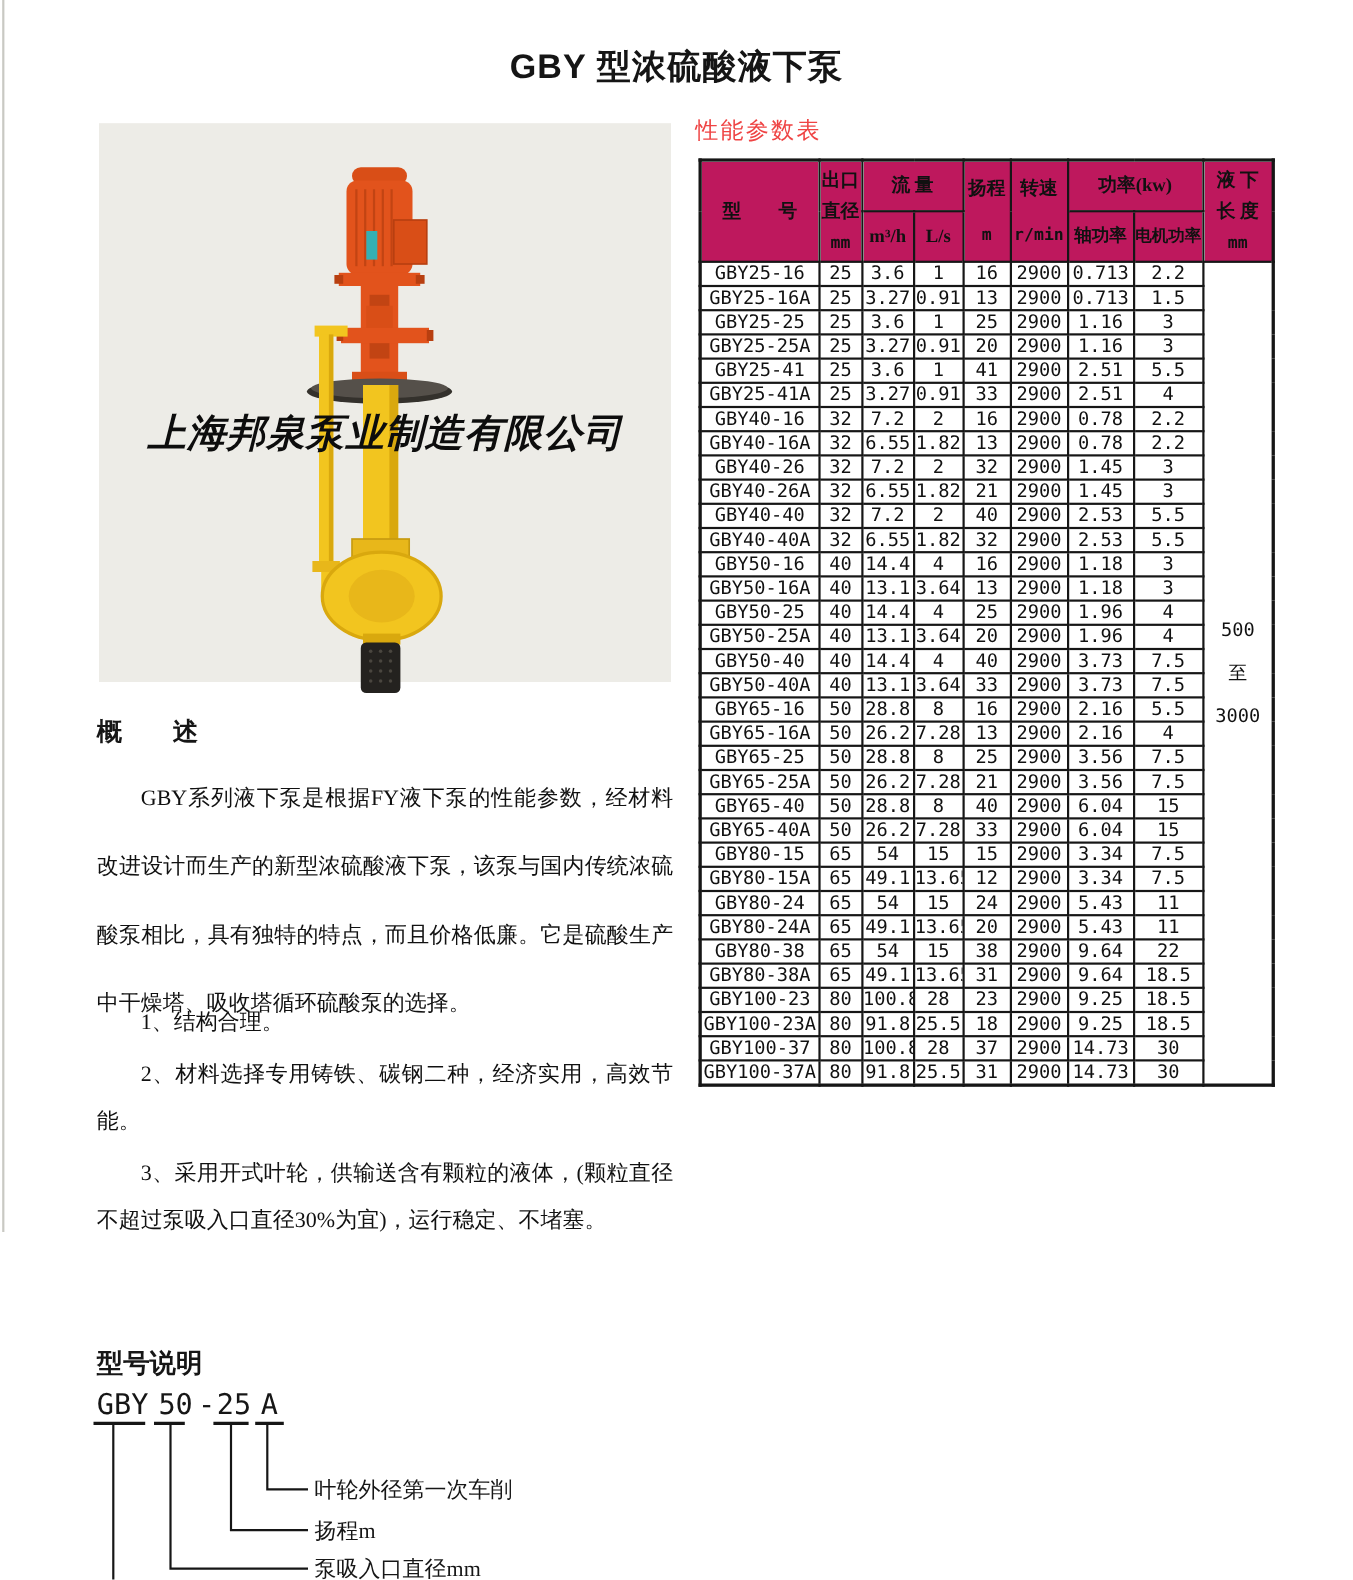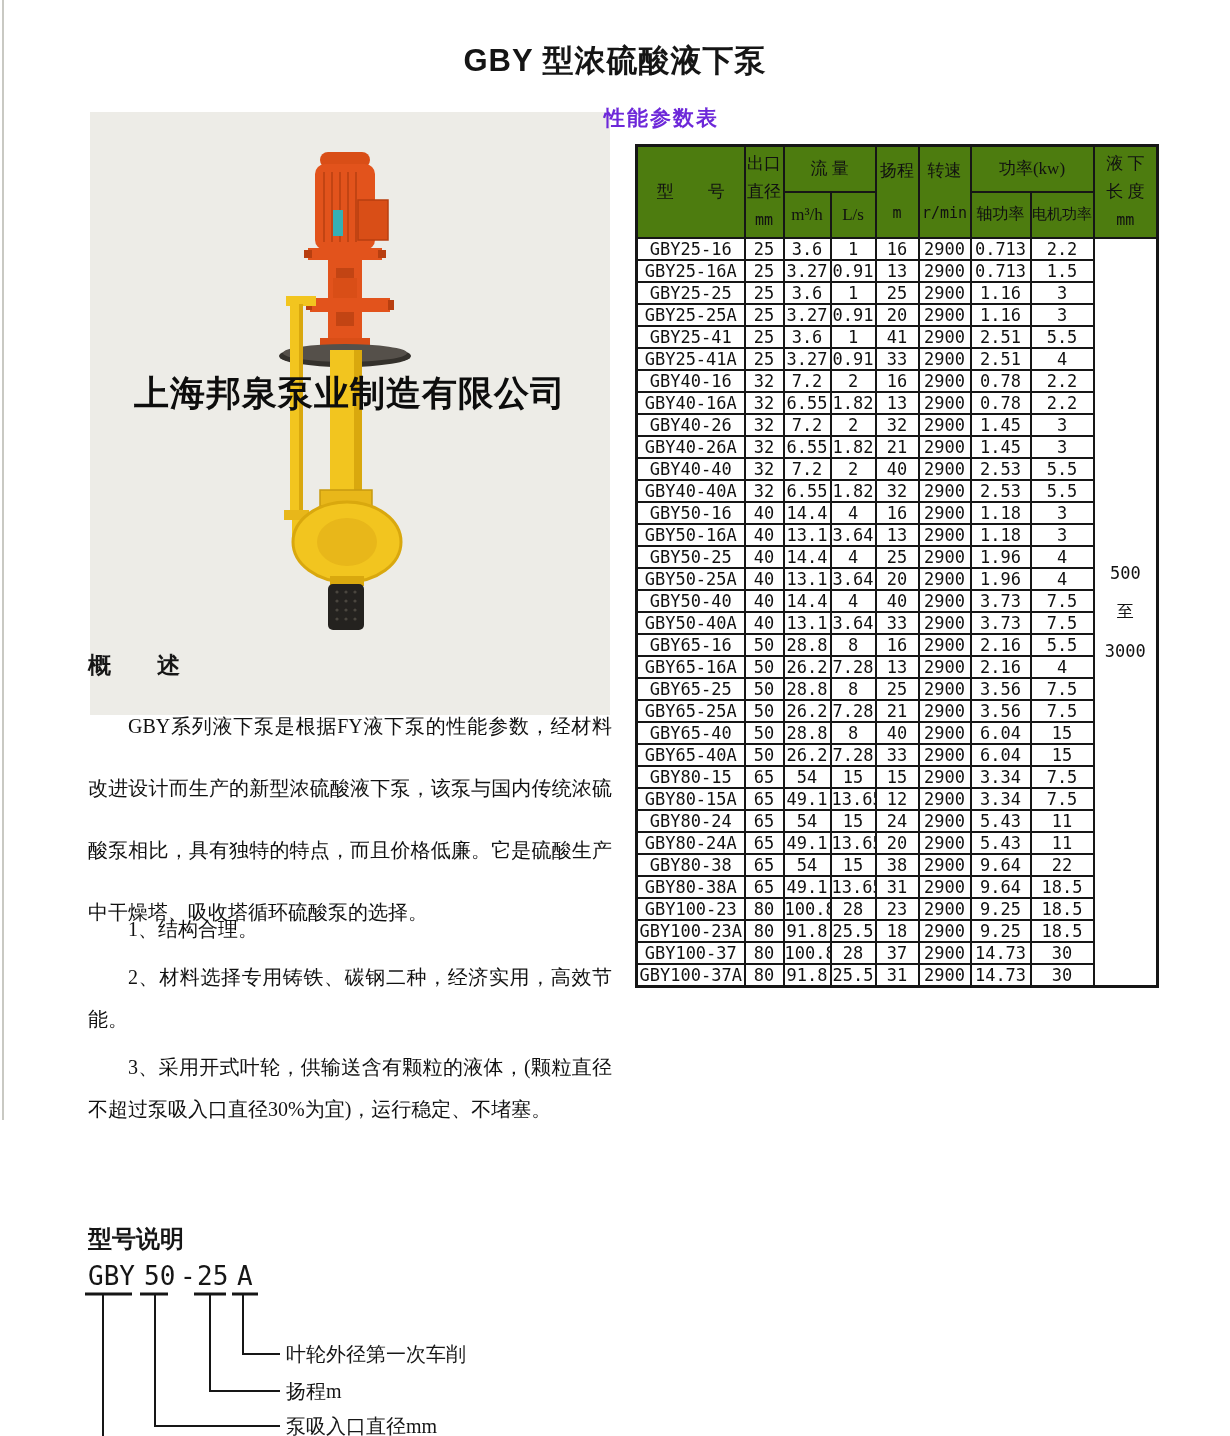--- a/index.html
+++ b/index.html
@@ -6,53 +6,53 @@
   html,body { margin:0; padding:0; }
   body {
     width:1230px; height:1436px; position:relative; background:#ffffff;
     font-family:"Liberation Serif", serif; color:#111; overflow:hidden;
   }
   .edge-line { position:absolute; left:2px; top:0; width:2px; height:1120px; background:#c9c9c3; }
   .title {
     position:absolute; left:0; top:40px; width:100%; margin:0; text-align:center;
     font-family:"Liberation Sans", sans-serif; font-weight:bold; font-size:31px; letter-spacing:1px; color:#151515;
   }
-  .photo { position:absolute; left:90px; top:112px; width:520px; height:603px; background:#edece7; }
+  .photo { position:absolute; left:90px; top:112px; width:520px; height:508px; background:#edece7;font-style:italic; }
   .photo svg { position:absolute; left:0; top:0; }
   .watermark {
     position:absolute; left:30px; top:258px; width:460px; text-align:center;
     font-family:"Liberation Sans", sans-serif; font-weight:bold; font-size:35px; color:#0d0d0d;
     letter-spacing:1px; white-space:nowrap;
   }
   .sec { position:absolute; left:88px; width:524px; }
   .sec h2 {
     margin:0; font-family:"Liberation Sans", sans-serif; font-weight:bold; font-size:23px; color:#161616;
   }
   .sec-overview { top:650px; }
   .sec-overview p { margin:14px 0 0 0; font-size:20px; line-height:62px; text-indent:2em; text-align:justify; }
   .sec-features { top:902px; }
   .feat { margin:6px 0 0 0; font-size:20px; line-height:42px; text-indent:2em; text-align:justify;font-family:Liberation Serif, serif; }
   .sec-model { top:1223px; }
   .sec-model h2 { font-size:24px; }
   .model-svg { position:absolute; left:-8px; top:34px; }
   .model-svg text { font-family:"DejaVu Sans Mono", monospace; }
   .model-svg text.cjk { font-family:"Liberation Serif", serif; }
   .perf-label {
-    position:absolute; left:604px; top:104px;
-    font-family:"Liberation Sans", sans-serif; font-weight:bold; font-size:21px; color:#6d28d9; letter-spacing:2px;
+    position:absolute; left:632px; top:104px;
+    font-family:"Liberation Sans", sans-serif; font-weight:normal; font-size:21px; color:#ef4444; letter-spacing:2px;
   }
   table.perf {
     position:absolute; left:635px; top:144px; width:521px;
     border-collapse:collapse; table-layout:fixed; border:3px solid #161616;
   }
   table.perf th, table.perf td {
     border:2px solid #161616; padding:0; text-align:center; overflow:hidden;
   }
   table.perf thead th {
-    background:#4d7c0f; font-weight:normal; font-size:17px; font-family:"Liberation Serif", serif;
+    background:#be185d; font-weight:bold; font-size:17px; font-family:"Liberation Serif", serif;
   }
   table.perf thead tr { height:46px; }
   table.perf tbody tr { height:19px; }
   table.perf td { font-family:"DejaVu Sans Mono", monospace; font-size:17px; background:#fff; }
   td.model-cell { text-align:left; padding-left:7px; font-size:17px; }
   .sp { line-height:42px; }
   .l3 { line-height:28px; }
   .unit { font-family:"DejaVu Sans Mono", monospace; font-size:15px; }
   td.depth-cell div { line-height:26px; margin:13px 0; font-size:17px; }
   td.depth-cell .cjk { font-family:"Liberation Serif", serif; }

